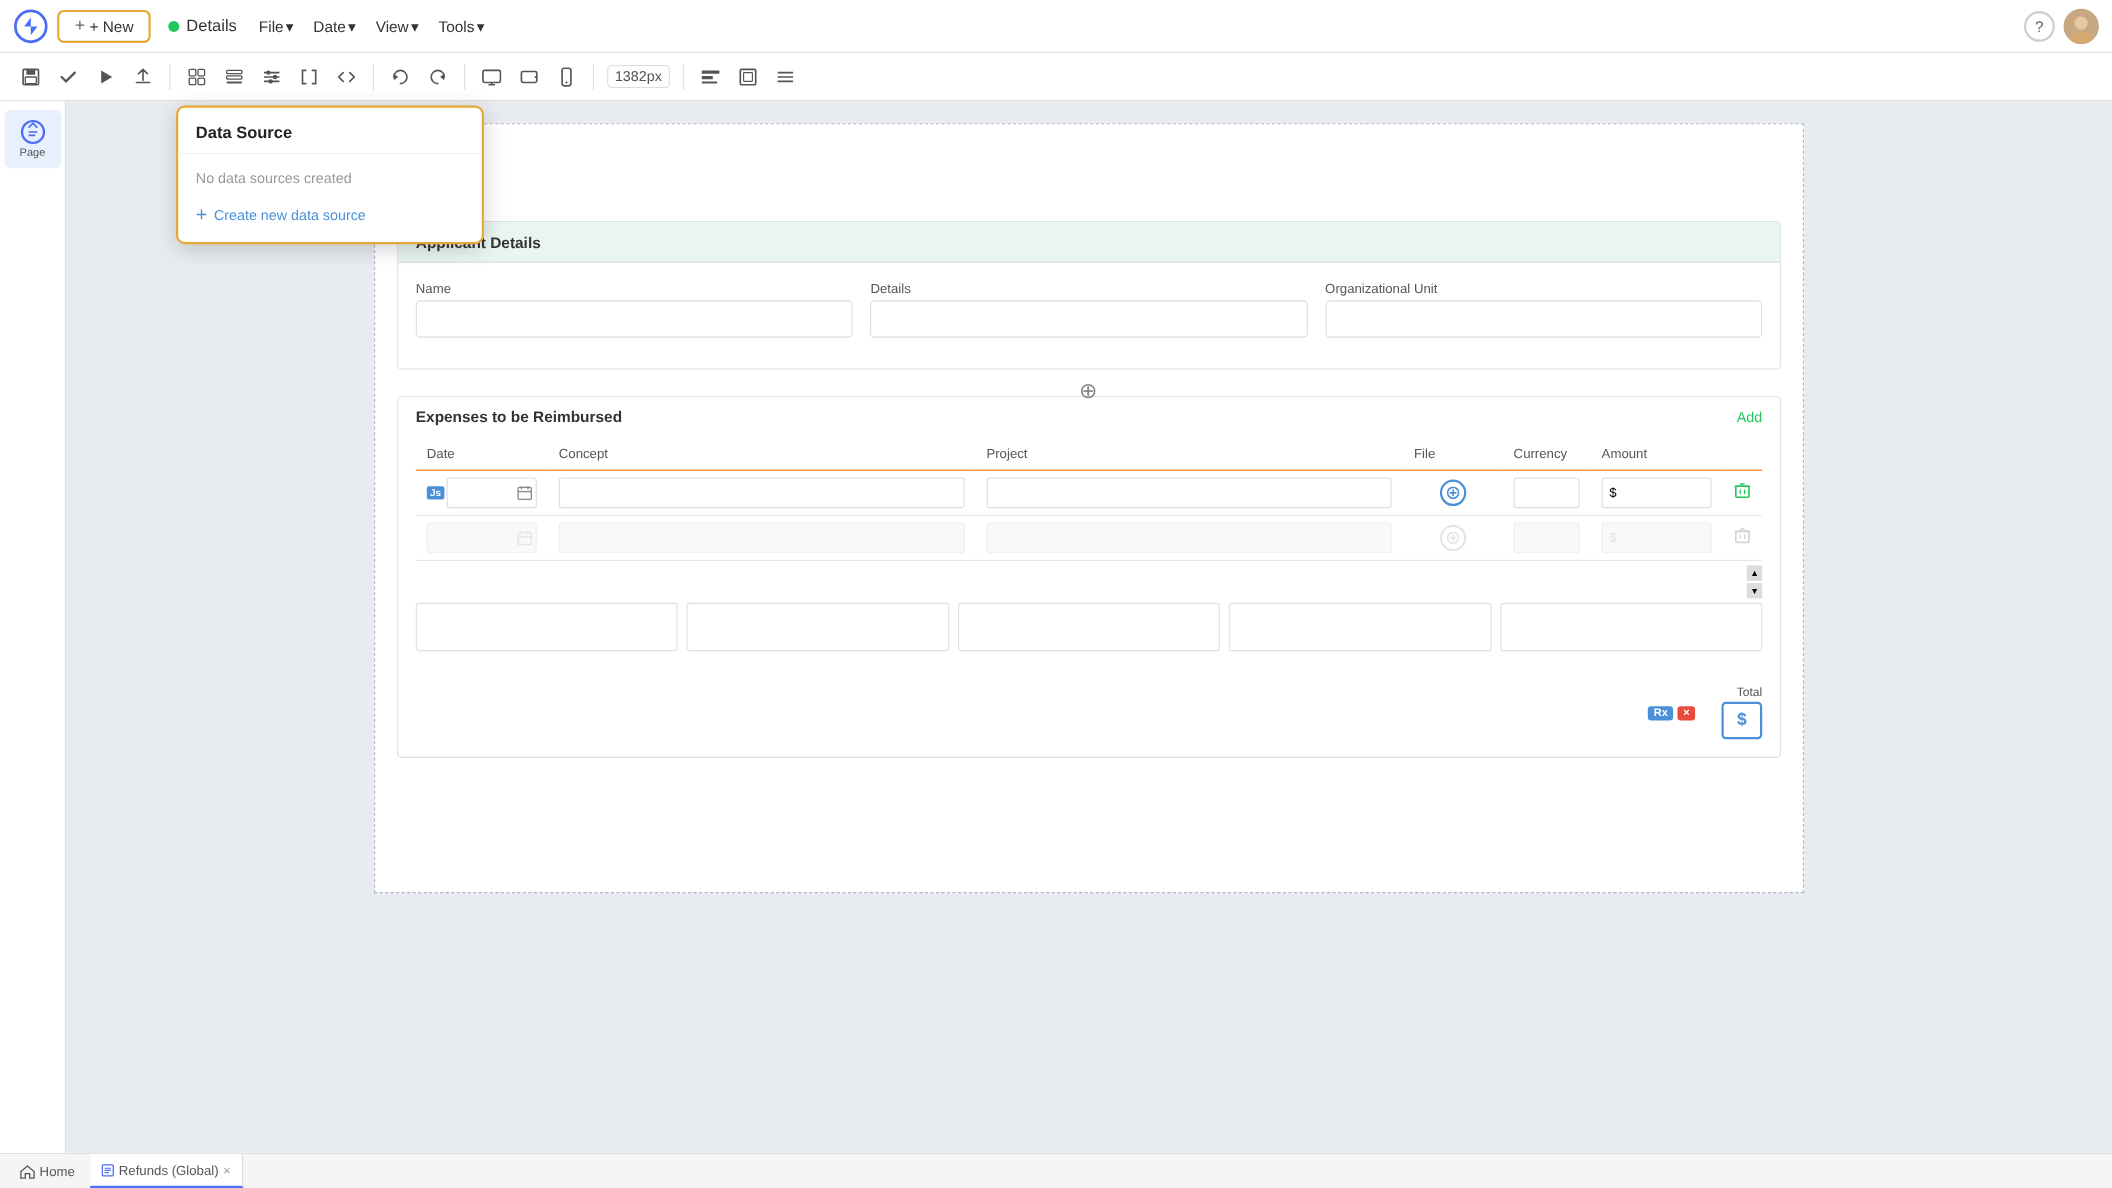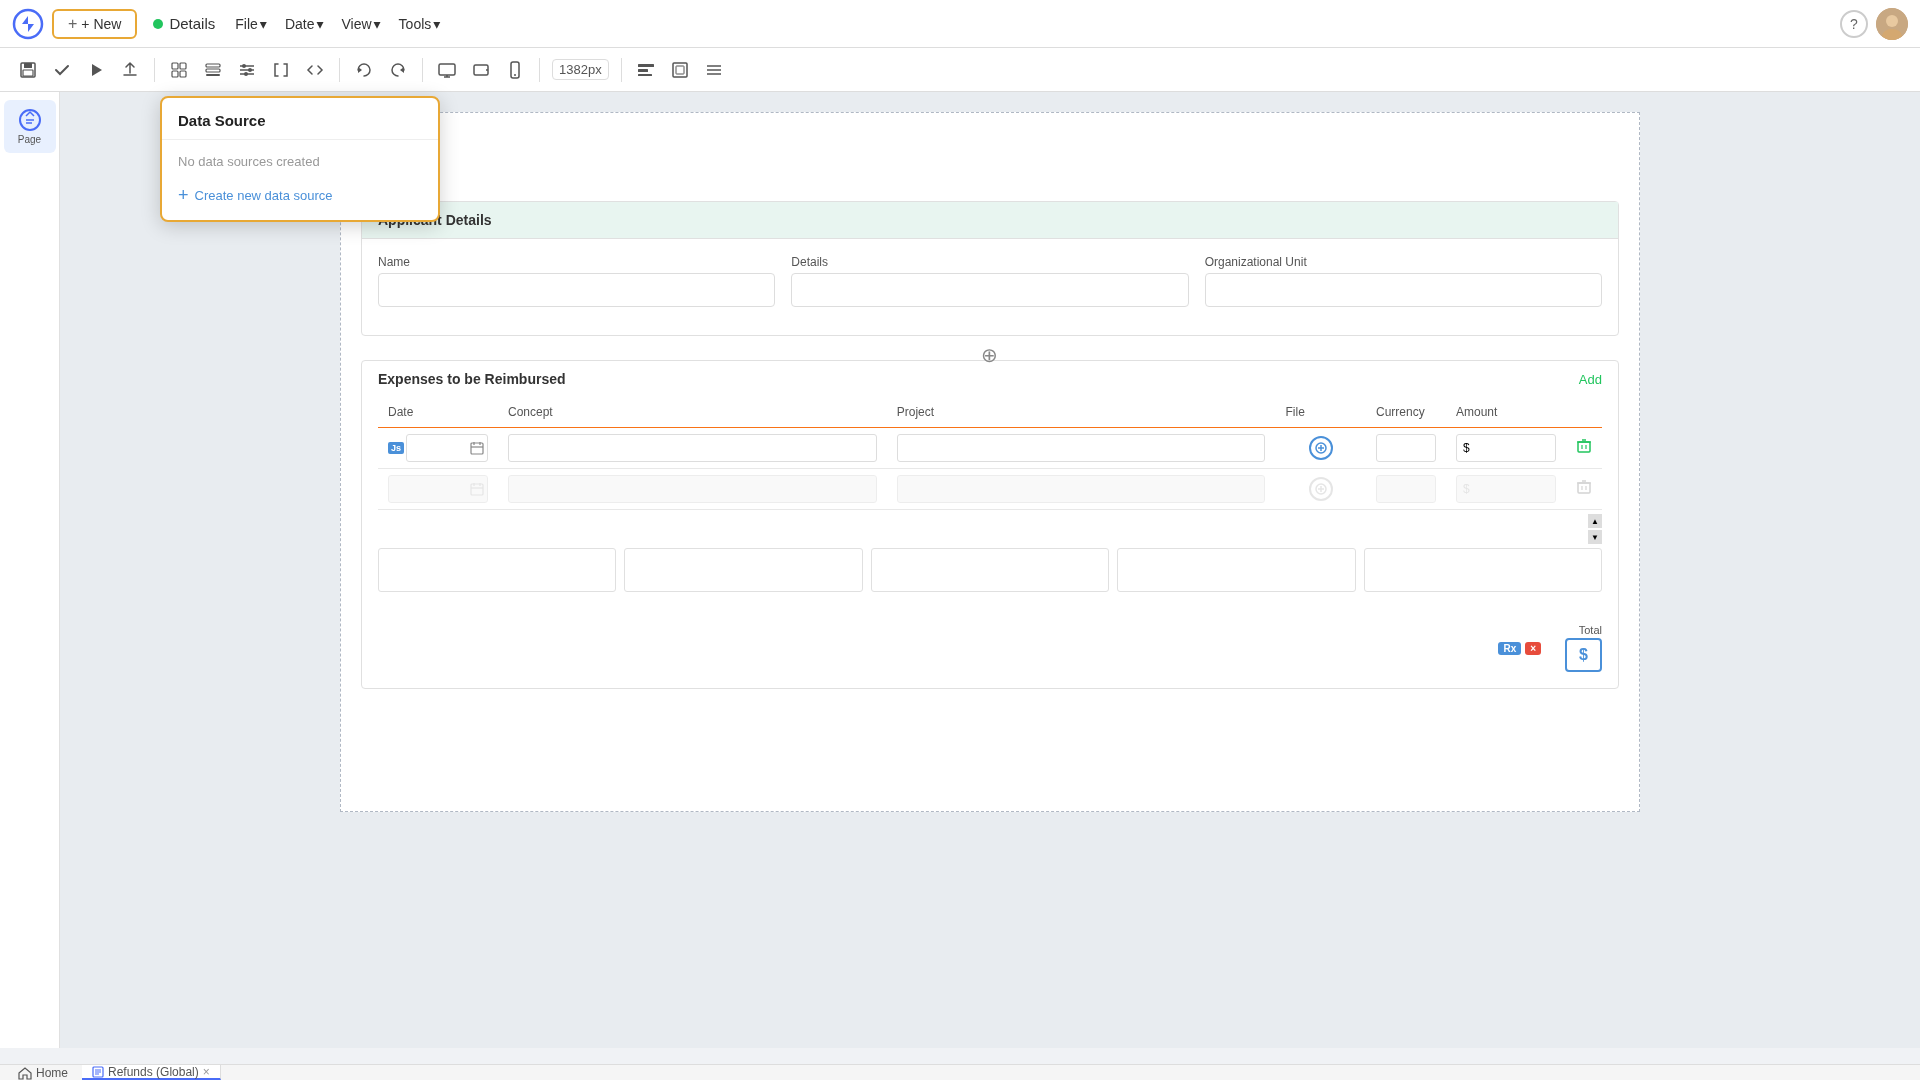--- a/index.html
+++ b/index.html
@@ -89,21 +89,21 @@
     
     .total-section { display: flex; justify-content: flex-end; padding: 16px; gap: 16px; }
     .total-box { border: 2px solid #4a90d9; border-radius: 4px; padding: 6px 12px; display: flex; align-items: center; gap: 4px; }
 
     
     .bottom-row { display: flex; gap: 8px; padding: 0 16px 16px; }
     .bottom-cell { flex: 1; border: 1px solid #e0e0e0; border-radius: 3px; height: 44px; background: #fff; }
 
     
     .bottom-tabs {
-      position: fixed; bottom: 0; left: 0; right: 0; height: 16px;
+      position: fixed; bottom: 0; left: 0; right: 0; height: 32px;
       background: #f5f5f5; border-top: 1px solid #ddd;
       display: flex; align-items: center; padding: 0 8px; gap: 4px;
     }
     .tab-item { display: flex; align-items: center; gap: 4px; padding: 4px 10px; font-size: 12px; color: #555; border-right: 1px solid #ddd; cursor: pointer; height: 100%; }
     .tab-item.active { background: #fff; border-bottom: 2px solid #4a6cf7; }
     .tab-close { font-size: 12px; color: #999; cursor: pointer; }
     .home-tab { display: flex; align-items: center; gap: 4px; padding: 4px 10px; font-size: 12px; color: #555; cursor: pointer; }
 
     
     .datasource-popup {

